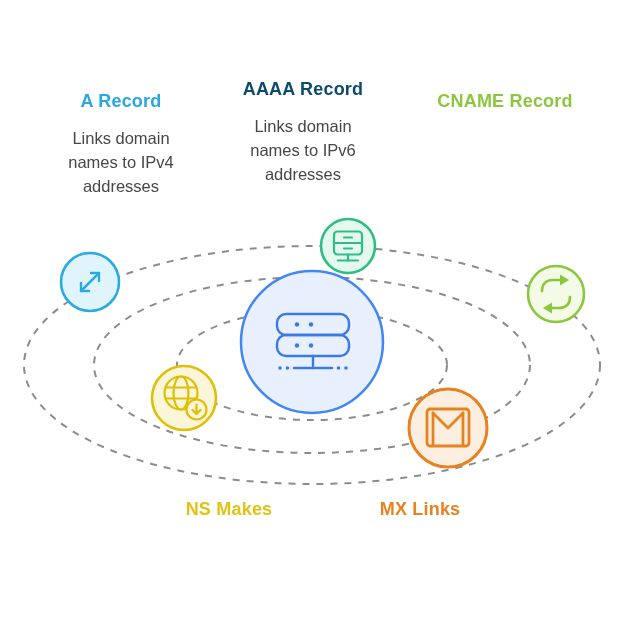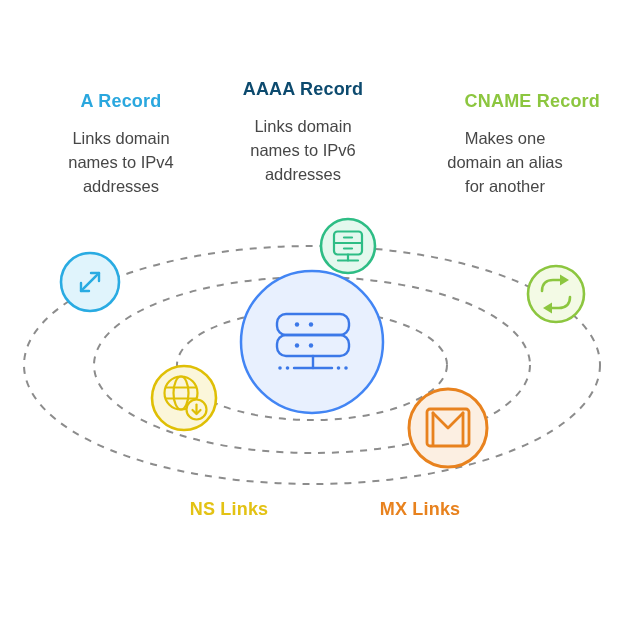--- a/index.html
+++ b/index.html
@@ -142,27 +142,24 @@
   </div>
 
   <div class="record-block pos-aaaa">
     <h3 style="color: #0c4a6e;">AAAA Record</h3>
     <p>Links domain
 names to IPv6
 addresses</p>
   </div>
 
   <div class="record-block pos-cname">
-    <h3 style="color: rgb(140, 198, 63); text-align: right;">CNAME Record</h3>
-    <p>Makes one
-domain an alias
-for another</p>
+    <h3 style="color: rgb(140, 198, 63);">CNAME Record</h3>
   </div>
 
   <div class="record-block pos-ns">
-    <h3 style="color: rgb(227, 194, 20);">NS Links</h3>
+    <h3 style="color: rgb(227, 194, 20);">NS Makes</h3>
   </div>
 
   <div class="record-block pos-mx">
     <h3 style="color: rgb(232, 130, 30);">MX Links</h3>
   </div>
 
 </div>
 
 </body></html>

